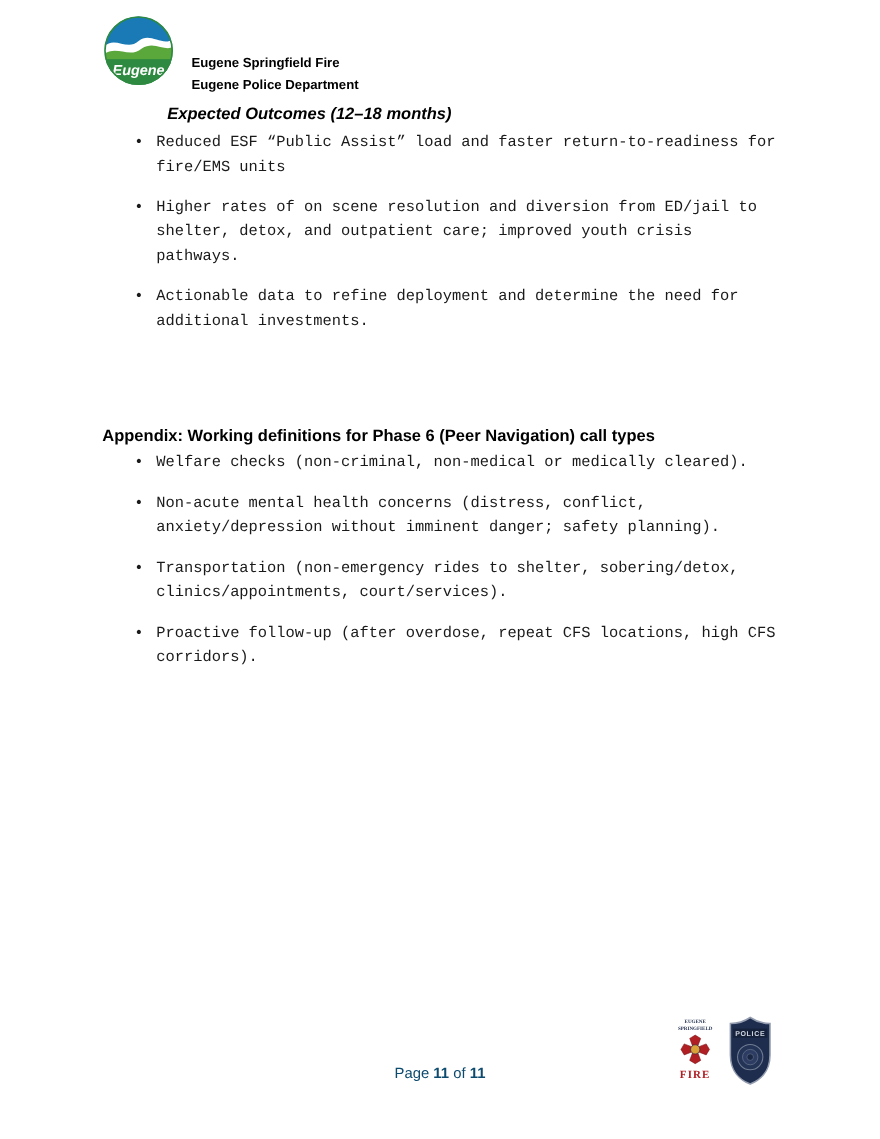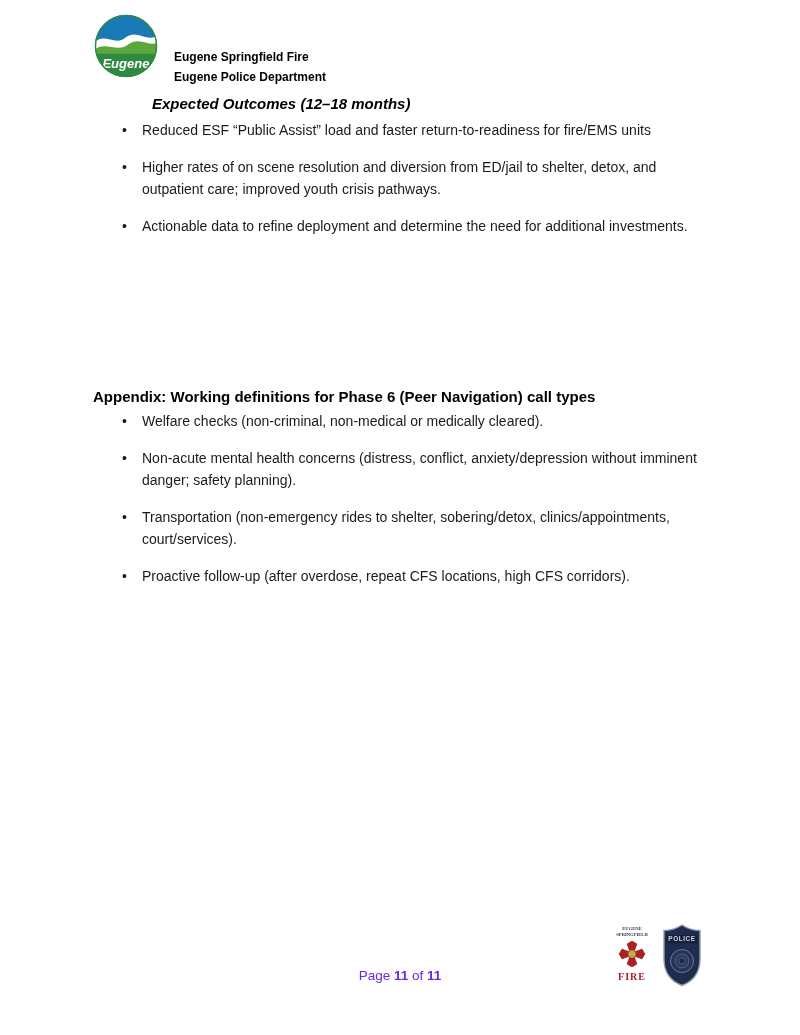--- a/index.html
+++ b/index.html
@@ -19,39 +19,39 @@
   .org { margin:33px 0 0 16px; font-weight:bold; font-size:12px; line-height:20px; color:#000; }
 
   
   .outcomes-heading {
     position:absolute; top:95px; left:152px;
     font-size:15px; font-weight:bold; font-style:italic; color:#000;
   }
   ul.doc-list { list-style:none; }
   ul.doc-list li {
     position:relative; padding-left:22px; margin-bottom:15px;
-    font-size:14px; line-height:22px; color:#1a1a1a;
+    font-size:14px; line-height:22px; color:#1a1a1a;font-family:Liberation Mono, monospace;
   }
   ul.doc-list li::before {
     content:"\2022"; position:absolute; left:2px; top:0;
     font-size:14px; line-height:22px; color:#1a1a1a;
   }
   .outcomes-list { position:absolute; top:119px; left:120px; width:592px; }
 
   
   .appendix-heading {
     position:absolute; top:388px; left:93px;
     font-size:15px; font-weight:bold; color:#000;
   }
   .appendix-list { position:absolute; top:410px; left:120px; width:592px; }
 
   
   .footer-page {
     position:absolute; top:968px; left:0; width:800px;
-    text-align:center; font-size:13.5px; color:#6d28d9;
+    text-align:center; font-size:13.5px; color:#0c4a6e;
   }
   .footer-page b { font-weight:bold; }
   .badges {
     position:absolute; top:922px; right:96px;
     display:flex; gap:6px; align-items:flex-start;
   }
   .badge { width:44px; height:66px; }
 </style>
 </head>
 <body>

